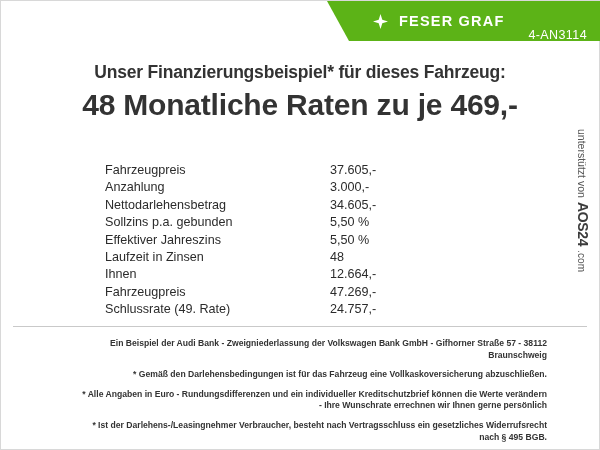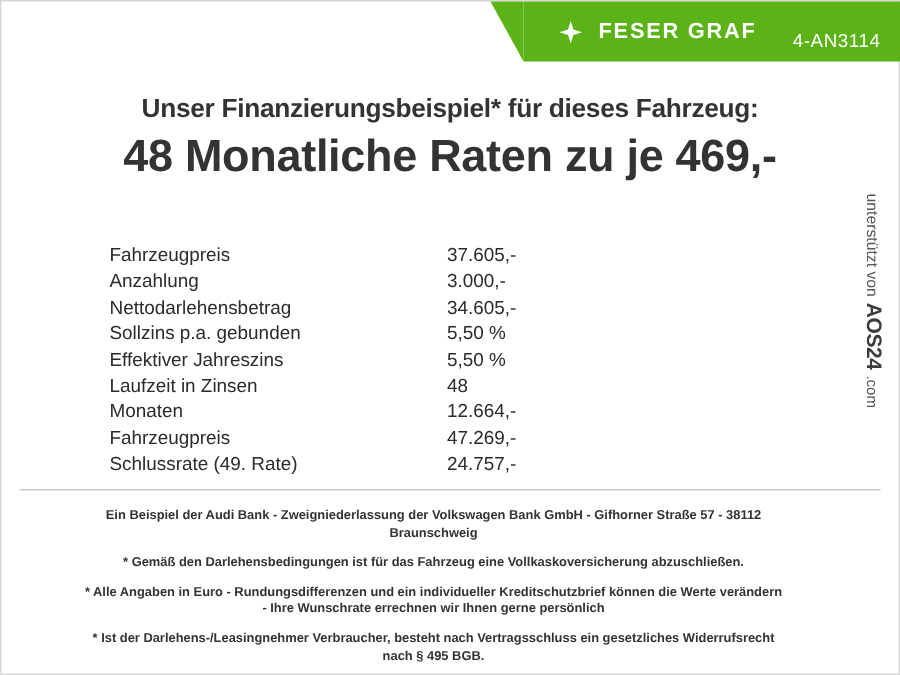--- a/index.html
+++ b/index.html
@@ -64,21 +64,21 @@
     display: inline-flex;
     align-items: center;
     justify-content: center;
     width: 15px;
     height: 15px;
     position: relative;
   }
   .brand .mark svg { display: block; }
   .stock-no {
     position: absolute;
-    top: 0;
+    top: 8px;
     right: 12px;
     height: 52px;
     display: flex;
     align-items: center;
     color: #ffffff;
     font-size: 12.5px;
     letter-spacing: 0.4px;
   }
 
   
@@ -96,21 +96,21 @@
     font-size: 30px;
     font-weight: bold;
     color: #333333;
     margin-top: 5px;
     letter-spacing: -0.2px;
   }
 
   
   .table-wrap {
     margin-top: 40px;
-    padding-left: 72px;
+    padding-left: 104px;
   }
   .frow {
     display: flex;
     font-size: 12.6px;
     line-height: 17.4px;
     color: #2b2b2b;
   }
   .flabel { width: 225px; }
   .fvalue { width: 150px; }
 
@@ -127,20 +127,21 @@
     left: 30px;
     right: 52px;
     top: 337px;
     text-align: center;
   }
   .foot-line {
     font-size: 8.6px;
     font-weight: bold;
     color: #333333;
     line-height: 11.6px;
+    text-align: right;
   }
   .foot-gap { margin-top: 8px; }
   .foot-gap2 { margin-top: 8px; }
   .foot-gap3 { margin-top: 8px; }
 
   
   .vert {
     position: absolute;
     right: 2px;
     top: 128px;
@@ -213,21 +214,21 @@
     </div>
     <div class="frow">
       <div class="flabel">Effektiver Jahreszins</div>
       <div class="fvalue">5,50 %</div>
     </div>
     <div class="frow">
       <div class="flabel">Laufzeit in Zinsen</div>
       <div class="fvalue">48</div>
     </div>
     <div class="frow">
-      <div class="flabel">Monaten</div>
+      <div class="flabel">Ihnen</div>
       <div class="fvalue">12.664,-</div>
     </div>
     <div class="frow">
       <div class="flabel">Fahrzeugpreis</div>
       <div class="fvalue">47.269,-</div>
     </div>
     <div class="frow">
       <div class="flabel">Schlussrate (49. Rate)</div>
       <div class="fvalue">24.757,-</div>
     </div>

